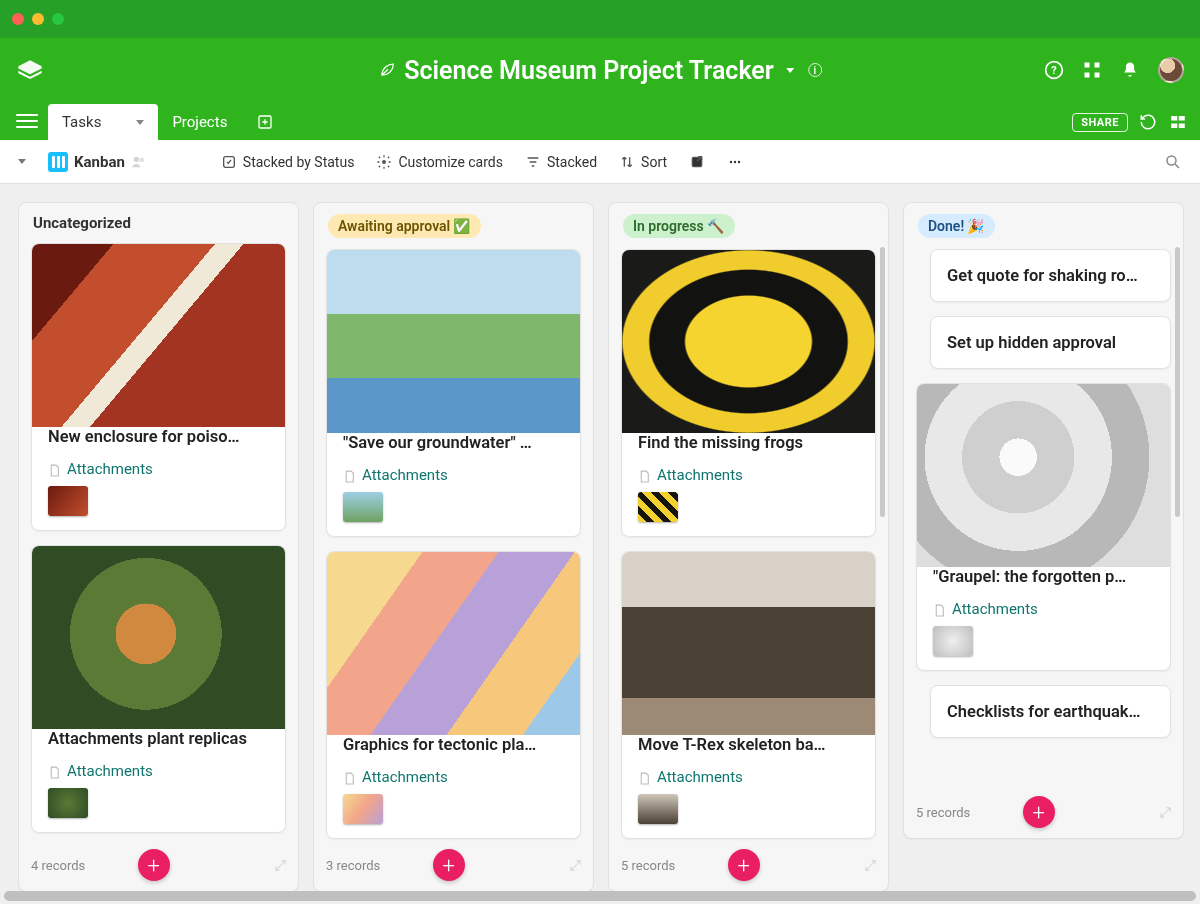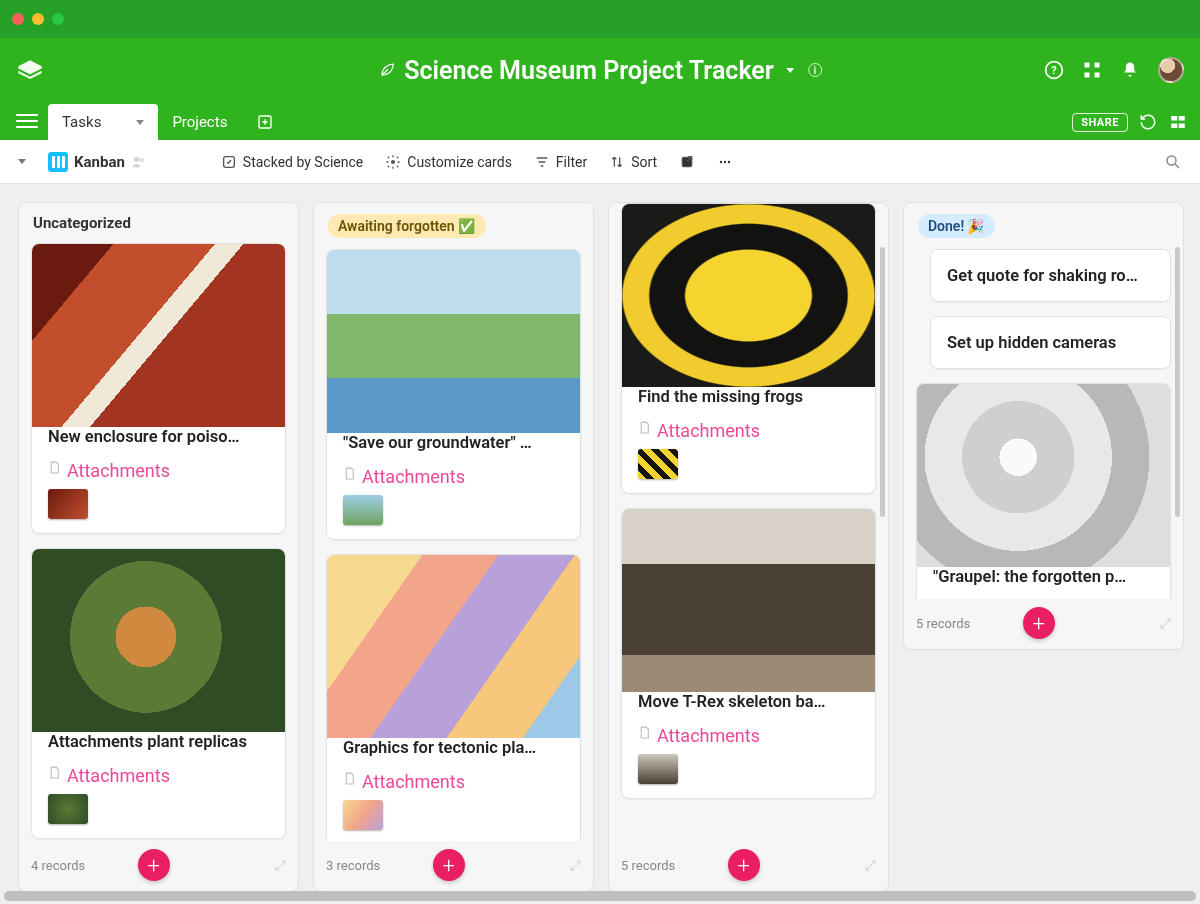--- a/index.html
+++ b/index.html
@@ -40,40 +40,40 @@
   .kanban-icon span{width:3px;height:12px;background:#fff;border-radius:1px;}
   .view-name { font-weight:700; font-size:15px;}
   .people { width:20px;height:16px; opacity:0.35;}
   .toolbar-right { margin-left:auto; display:flex; align-items:center; gap:16px;}
   .search-icon { width:18px;height:18px; opacity:0.7;}
 
   .board { background:#efefef; height:720px; padding:18px 8px 10px 18px; display:flex; gap:14px; overflow-x:auto; position:relative;}
   .hscroll { position:absolute; left:4px; right:4px; bottom:3px; height:10px; background:#bfbfbf; border-radius:5px; }
 
   .column { background:#f6f6f6; border:1px solid #e0e0e0; border-radius:8px; width:281px; flex:0 0 281px; display:flex; flex-direction:column; box-shadow:0 1px 1px rgba(0,0,0,0.03); height:690px;}
-  .column.short { height:448px; }
+  .column.short { height:637px; }
   .col-head { display:flex; padding:11px 14px; }
   .col-title { font-size:15px; font-weight:700; color:#333; }
   .pill { font-size:14px; font-weight:600; padding:4px 10px; border-radius:12px;}
   .pill.await { background:#ffe9b3; color:#6b5400;}
   .pill.prog { background:#cdf0cd; color:#2b6b2b;}
   .pill.done { background:#d5ebff; color:#1d4f80;}
   .col-head .caret { margin-left:auto;}
   .col-body { flex:1; overflow-y:auto; padding:0 12px; }
   .col-foot { display:flex; align-items:center; padding:8px 12px 10px; font-size:13px; color:#888;}
   .fab { width:32px;height:32px;border-radius:50%; background:#e91e63; color:#fff; display:flex; align-items:center; justify-content:center; font-size:22px; font-weight:300; cursor:pointer; box-shadow:0 2px 4px rgba(0,0,0,0.2);}
   .expand { opacity:0.4; font-size:14px; margin-left:auto;}
 
   .card { background:#fff; border:1px solid #e2e2e2; border-radius:8px; margin-bottom:14px; overflow:hidden; box-shadow:0 1px 2px rgba(0,0,0,0.05); cursor:pointer;}
   .card.simple { padding:16px 16px;margin-left:14px; }
   .card.simple .card-title{ margin:0;}
   .card-img { width:100%; height:183px; display:block; }
   .card-body { padding:0 16px 14px; }
   .card-title { font-size:16.5px; font-weight:600; color:#222; white-space:nowrap; overflow:hidden; text-overflow:ellipsis; margin-bottom:14px;}
-  .attach { display:flex; align-items:flex-start; gap:6px; font-size:18px; color:#ec4899; margin-bottom:8px;}
+  .attach { display:flex; align-items:flex-end; gap:6px; font-size:15px; color:#0f766e; margin-bottom:8px;}
   .attach svg{width:13px;height:15px;fill:#bbb;}
   .thumb { width:40px;height:30px;border-radius:3px; box-shadow:0 1px 2px rgba(0,0,0,0.3);}
 
   .col-scrollbar { position:absolute; width:5px; background:#c9c9c9; border-radius:3px;}
 
   
   .img-frog-red { background: linear-gradient(130deg,#6b1a0f 0 20%,#c24e2e 20% 45%,#f0e9d7 45% 52%,#a33421 52% 100%);}
   .img-plant { background: radial-gradient(circle at 45% 48%, #d1883f 0 18%, #5a7a36 18% 45%, #2f4c24 45% 100%);}
   .img-water { background: linear-gradient(180deg,#bdddef 0 35%,#7fb76c 35% 70%, #5b97c8 70% 100%);}
   .img-plates { background: linear-gradient(125deg,#f6d98f 0 25%,#f2a58a 25% 45%,#b8a0d8 45% 65%,#f7c77c 65% 85%,#9ec8e8 85% 100%);}
@@ -187,34 +187,34 @@
         <circle cx="16" cy="9" r="3.5" fill="#aaa"></circle>
         <path d="M2 20c0-3 3-5 6-5s6 2 6 5" fill="#888"></path>
       </svg>
   </div>
   <div style="width:30px"></div>
   <div class="tool">
     <svg viewBox="0 0 24 24">
         <rect x="4" y="4" width="16" height="16" rx="3" fill="none" stroke="#555" stroke-width="2"></rect>
         <path d="M9 12l2 2 4-5" fill="none" stroke="#555" stroke-width="2"></path>
       </svg>
-    <span>Stacked by Science</span>
+    <span>Stacked by Status</span>
   </div>
   <div class="tool">
     <svg viewBox="0 0 24 24">
         <circle cx="12" cy="12" r="3" fill="#555"></circle>
         <path d="M12 2v3M12 19v3M4.2 4.2l2 2M17.8 17.8l2 2M2 12h3M19 12h3M4.2 19.8l2-2M17.8 6.2l2-2" stroke="#555" stroke-width="2"></path>
       </svg>
     <span>Customize cards</span>
   </div>
   <div class="tool">
     <svg viewBox="0 0 24 24">
         <path d="M4 6h16M7 12h10M10 18h4" stroke="#555" stroke-width="2"></path>
       </svg>
-    <span>Filter</span>
+    <span>Stacked</span>
   </div>
   <div class="tool">
     <svg viewBox="0 0 24 24">
         <path d="M8 5v14M8 5l-3 3M8 5l3 3M16 19V5M16 19l3-3M16 19l-3-3" stroke="#555" stroke-width="2" fill="none"></path>
       </svg>
     <span>Sort</span>
   </div>
   <div class="tool">
     <svg viewBox="0 0 24 24" fill="none" stroke="#555" stroke-width="2">
         <rect x="5" y="5" width="14" height="14" rx="2"></rect>
@@ -273,21 +273,21 @@
     </div>
     <div class="col-foot">
       <span>4 records</span>
       <div class="fab" style="margin:0 auto">+</div>
       <span class="expand">⤢</span>
     </div>
   </div>
 
   <div class="column">
     <div class="col-head">
-      <span class="pill await">Awaiting forgotten ✅</span>
+      <span class="pill await">Awaiting approval ✅</span>
       <span class="caret"></span>
     </div>
     <div class="col-body">
       <div class="card">
         <div class="card-img img-water"></div>
         <div class="card-body">
           <div class="card-title">"Save our groundwater" …</div>
           <div class="attach">
               <svg viewBox="0 0 24 24">
                 <path d="M6 2h9l4 4v16H6z" fill="none" stroke="#bbb" stroke-width="2"></path>
@@ -312,20 +312,24 @@
       </div>
     </div>
     <div class="col-foot">
       <span>3 records</span>
       <div class="fab" style="margin:0 auto">+</div>
       <span class="expand">⤢</span>
     </div>
   </div>
 
   <div class="column" style="position:relative">
+    <div class="col-head">
+      <span class="pill prog">In progress 🔨</span>
+      <span class="caret"></span>
+    </div>
     <div class="col-body">
       <div class="card">
         <div class="card-img img-frog-yellow"></div>
         <div class="card-body">
           <div class="card-title">Find the missing frogs</div>
           <div class="attach">
               <svg viewBox="0 0 24 24">
                 <path d="M6 2h9l4 4v16H6z" fill="none" stroke="#bbb" stroke-width="2"></path>
               </svg>
               <span>Attachments</span>
@@ -358,21 +362,21 @@
   <div class="column short" style="position:relative">
     <div class="col-head">
       <span class="pill done">Done! 🎉</span>
       <span class="caret"></span>
     </div>
     <div class="col-body">
       <div class="card simple">
           <div class="card-title">Get quote for shaking ro…</div>
         </div>
       <div class="card simple">
-          <div class="card-title">Set up hidden cameras</div>
+          <div class="card-title">Set up hidden approval</div>
         </div>
       <div class="card">
         <div class="card-img img-graupel"></div>
         <div class="card-body">
           <div class="card-title">"Graupel: the forgotten p…</div>
           <div class="attach">
               <svg viewBox="0 0 24 24">
                 <path d="M6 2h9l4 4v16H6z" fill="none" stroke="#bbb" stroke-width="2"></path>
               </svg>
               <span>Attachments</span>

